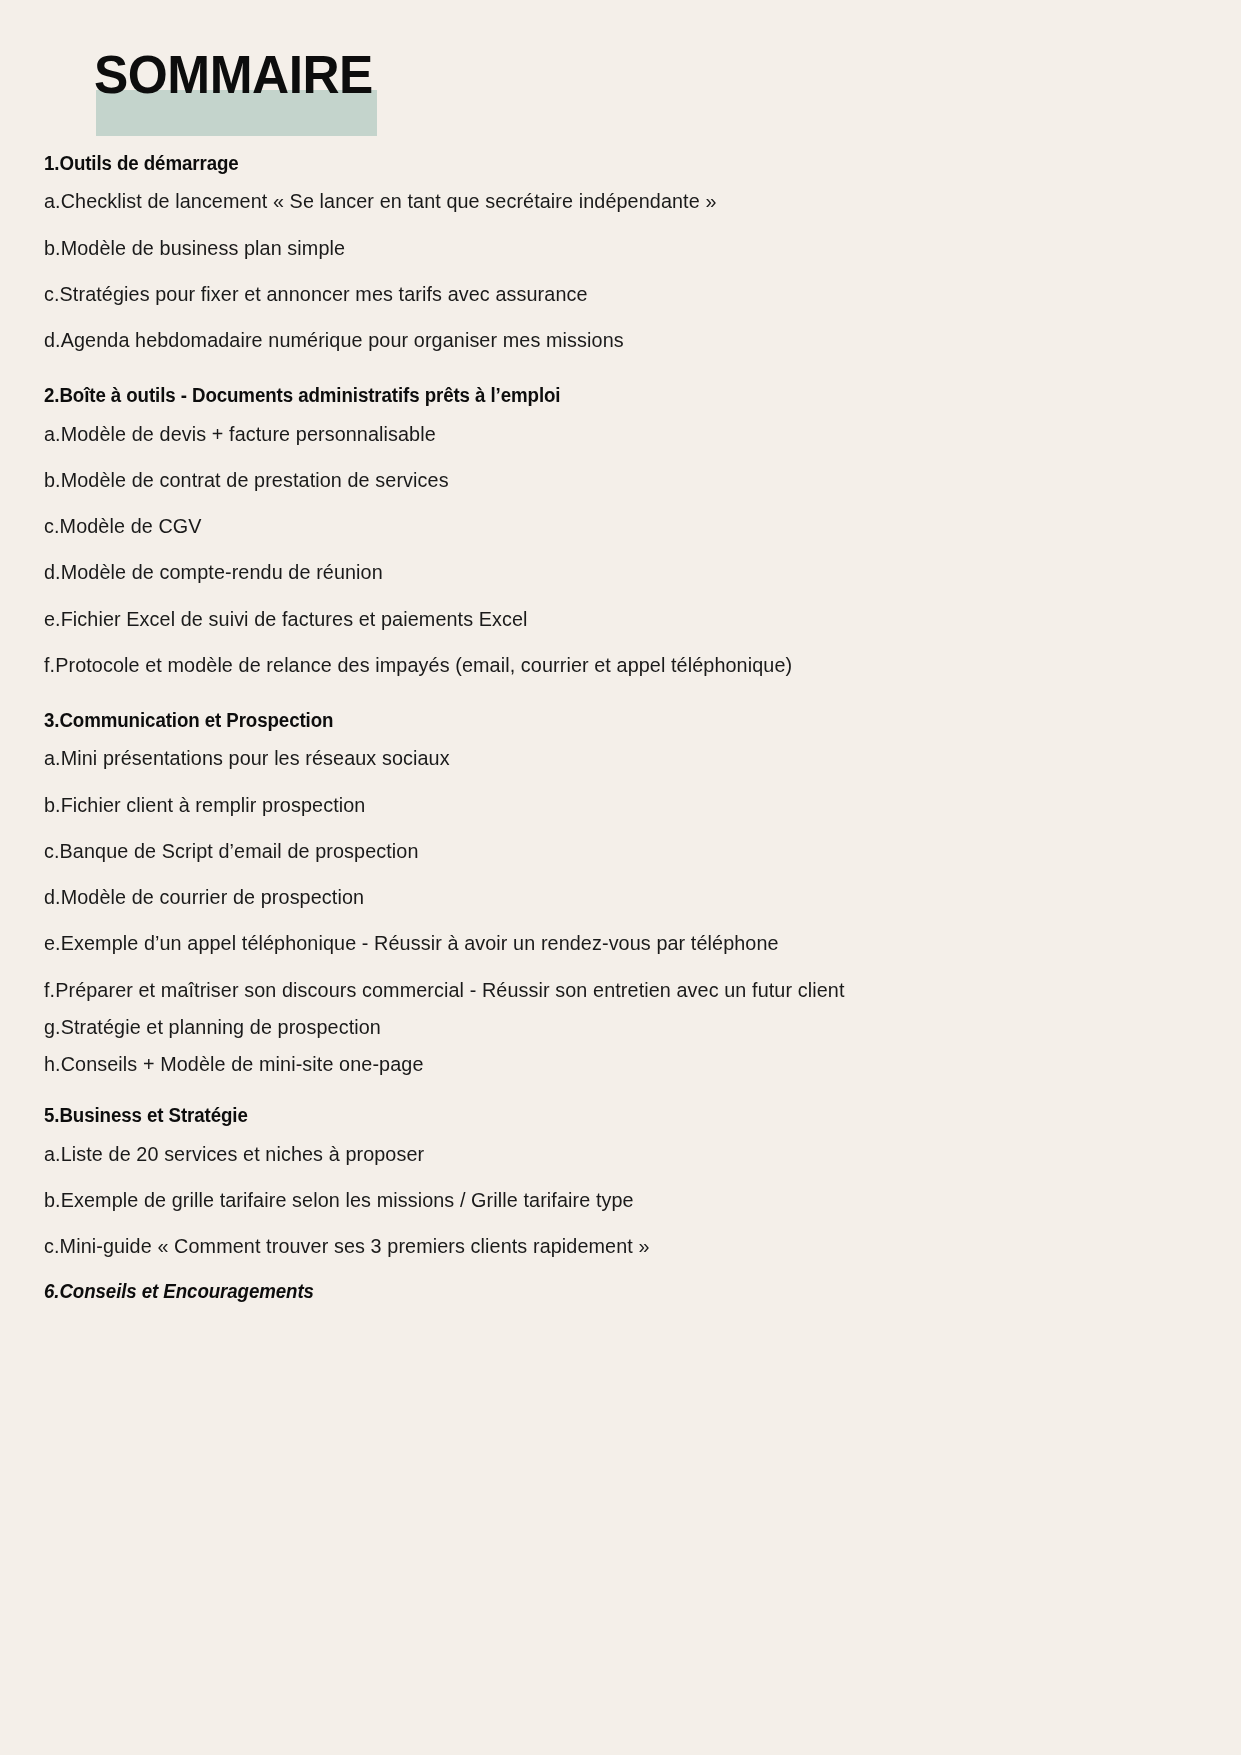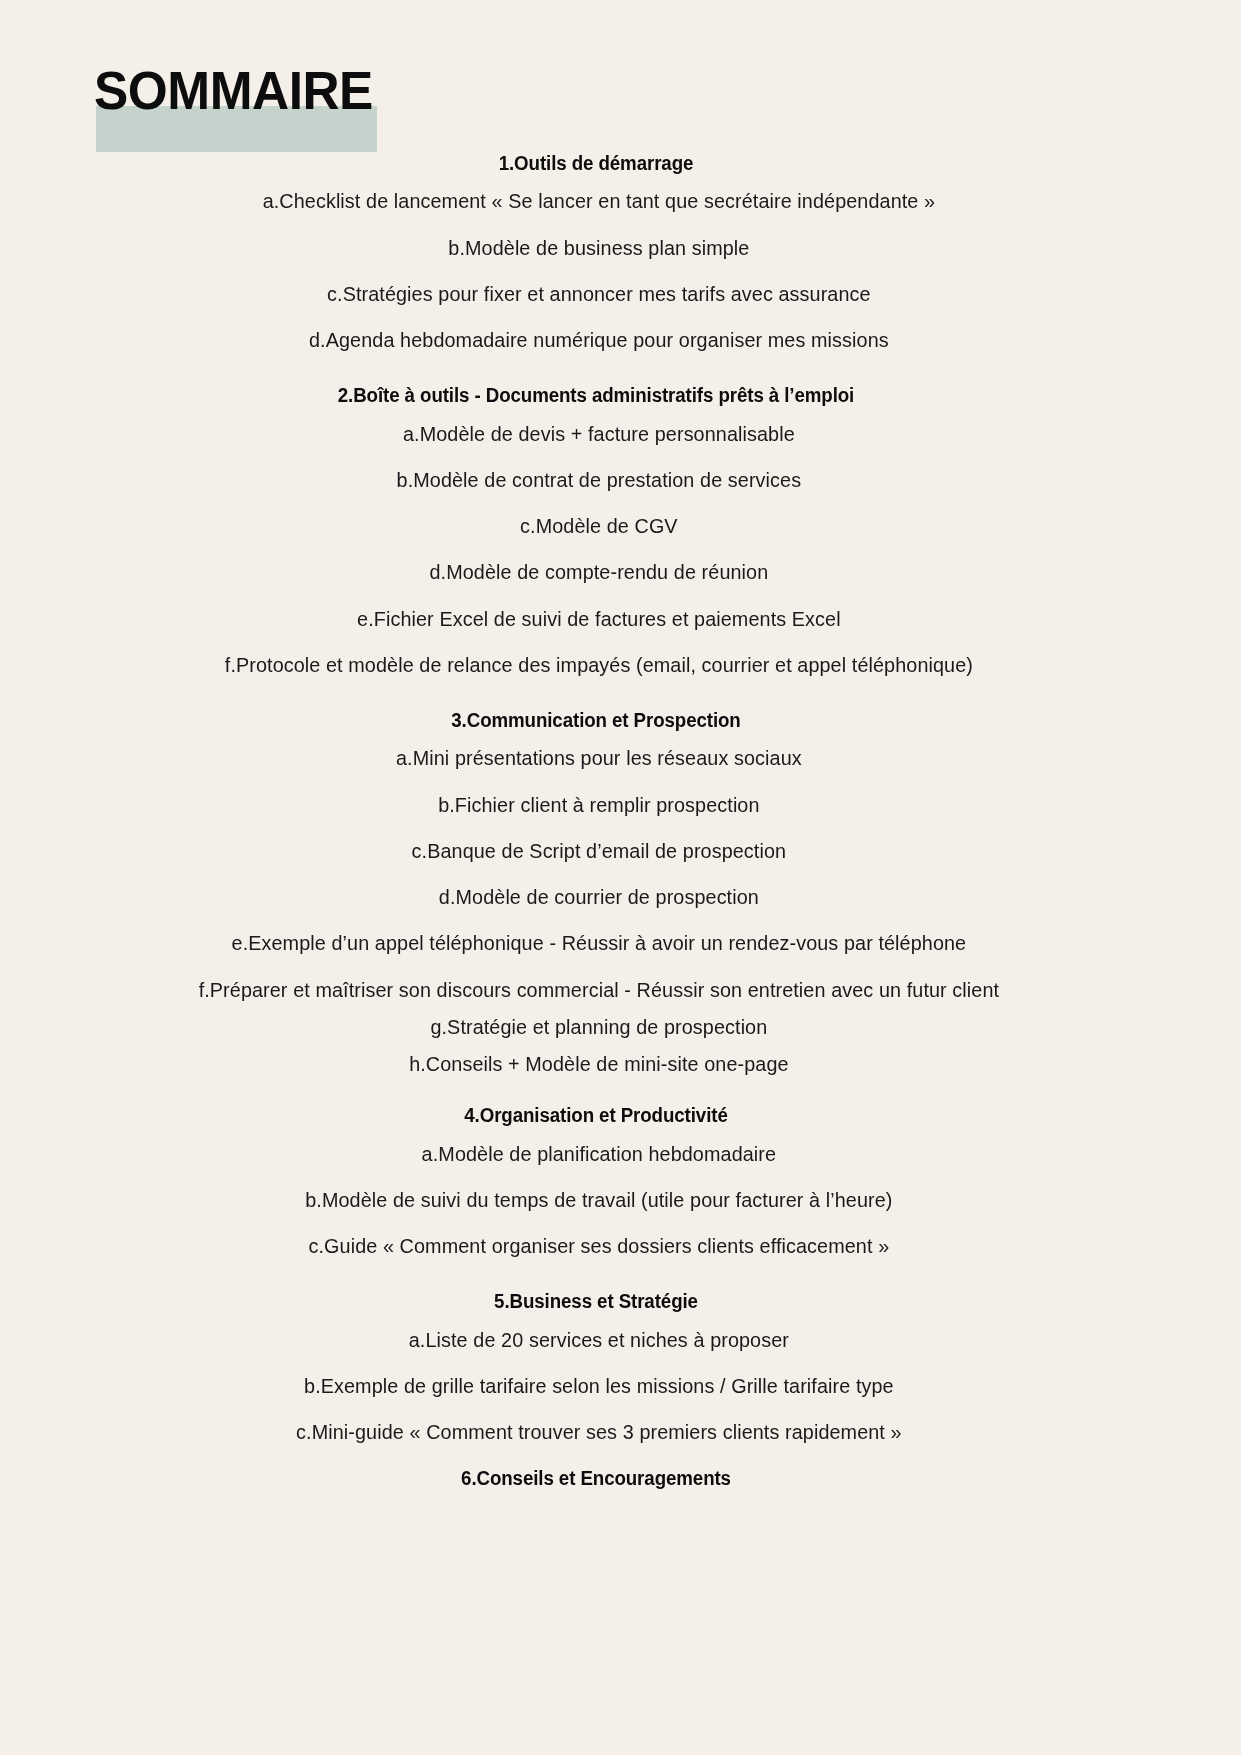--- a/index.html
+++ b/index.html
@@ -12,22 +12,21 @@
     background: #f4efe9;
     font-family: "Liberation Sans", sans-serif;
     color: #111111;
     overflow: hidden;
   }
   .page {
     position: relative;
     width: 1241px;
     height: 1755px;
     box-sizing: border-box;
-    padding: 17px 44px 0 44px;
-    text-align: center;
+    padding: 1px 44px 0 44px;
   }
 
   
   .title-block {
     position: relative;
     height: 118px;
     margin: 0 0 0 0;
     padding-top: 44px;
   }
   .title-highlight {
@@ -59,20 +58,21 @@
     position: absolute;
     left: 44px;
     top: 151px;
     width: 1150px;
   }
   .section {
     margin-bottom: 26px;
   }
   .section:last-child {
     margin-bottom: 6px;
+    font-style: italic;
   }
   .section-heading {
     font-size: 19.5px;
     font-weight: 700;
     line-height: 1.25;
     color: #0d0d0d;
     margin: 0 0 13px 0;
     letter-spacing: -0.1px;
     transform: scaleX(0.96);
     transform-origin: left center;
@@ -137,26 +137,20 @@
       <div class="item">a.Mini présentations pour les réseaux sociaux</div>
       <div class="item">b.Fichier client à remplir prospection</div>
       <div class="item">c.Banque de Script d’email de prospection</div>
       <div class="item">d.Modèle de courrier de prospection</div>
       <div class="item">e.Exemple d’un appel téléphonique - Réussir à avoir un rendez-vous par téléphone</div>
       <div class="item tight">f.Préparer et maîtriser son discours commercial - Réussir son entretien avec un futur client</div>
       <div class="item tight">g.Stratégie et planning de prospection</div>
       <div class="item">h.Conseils + Modèle de mini-site one-page</div>
     </div>
 
-    <div class="section s4">
-      <div class="section-heading">4.Organisation et Productivité</div>
-      <div class="item">a.Modèle de planification hebdomadaire</div>
-      <div class="item">b.Modèle de suivi du temps de travail (utile pour facturer à l’heure)</div>
-      <div class="item">c.Guide « Comment organiser ses dossiers clients efficacement »</div>
-    </div>
 
     <div class="section s5">
       <div class="section-heading">5.Business et Stratégie</div>
       <div class="item">a.Liste de 20 services et niches à proposer</div>
       <div class="item">b.Exemple de grille tarifaire selon les missions / Grille tarifaire type</div>
       <div class="item">c.Mini-guide « Comment trouver ses 3 premiers clients rapidement »</div>
     </div>
 
     <div class="section s6">
       <div class="section-heading">6.Conseils et Encouragements</div>

